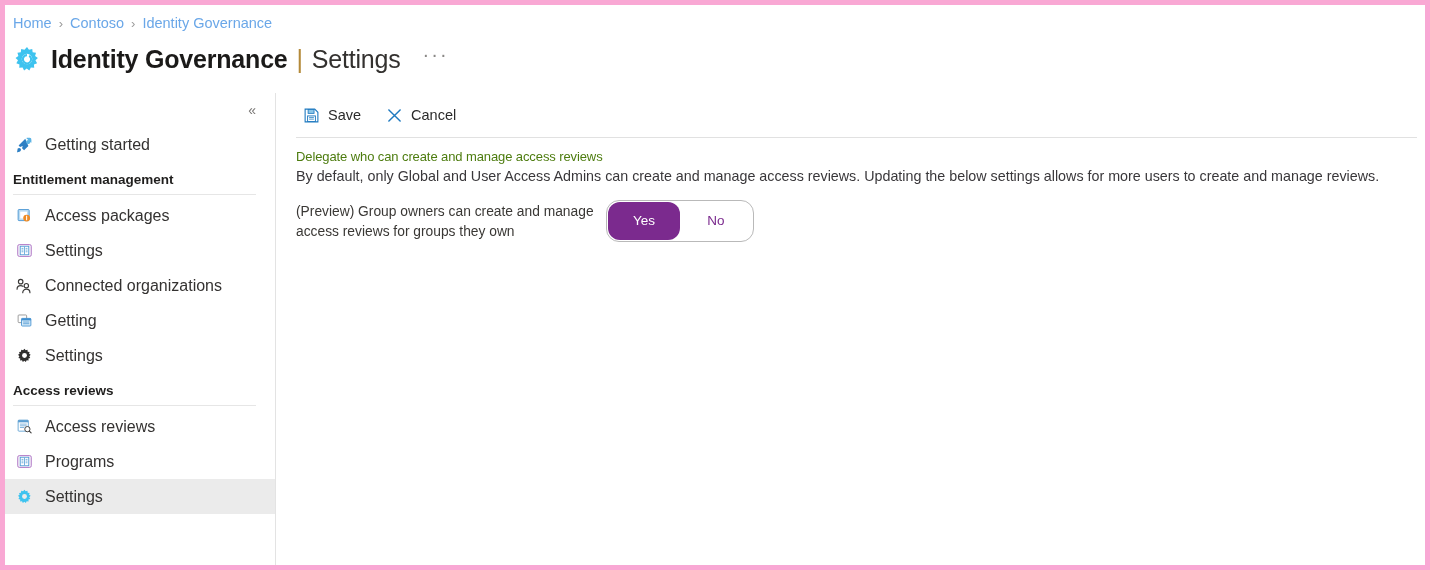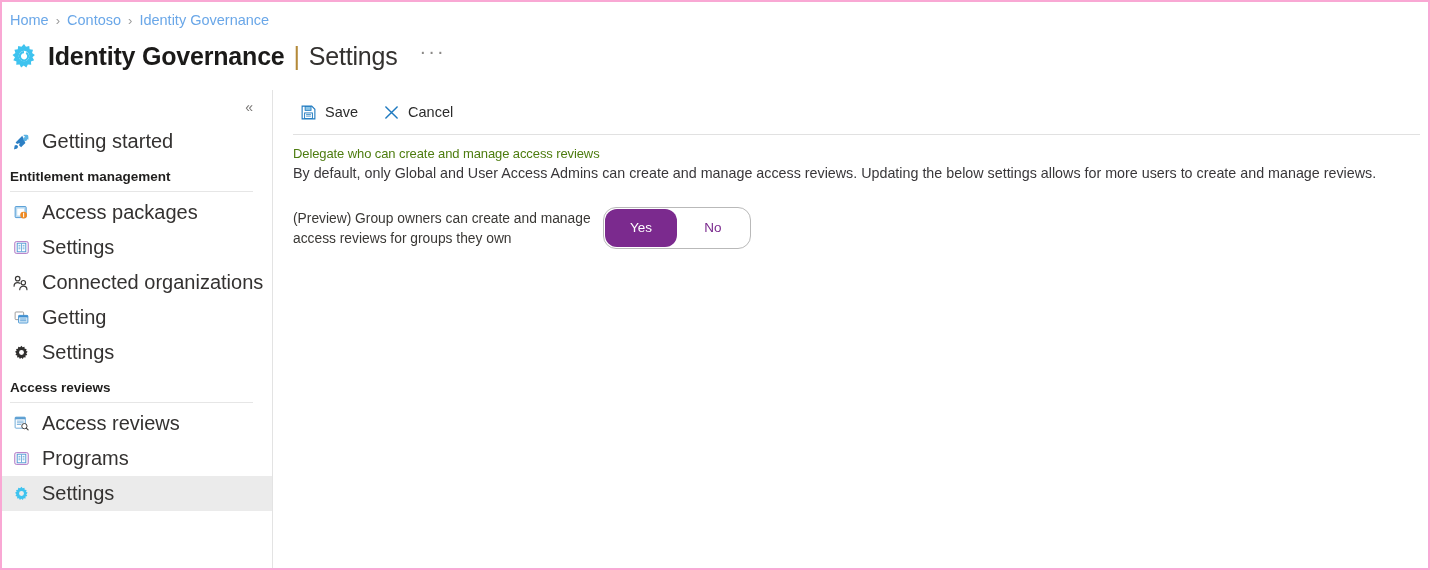--- a/index.html
+++ b/index.html
@@ -9,21 +9,21 @@
   }
   body {
     font-family: "Liberation Sans", sans-serif;
     -webkit-font-smoothing: antialiased;
   }
   #screen {
     position: relative;
     width: 1430px;
     height: 570px;
     background: #ffffff;
-    border: 2px solid #f9a8d4;
+    border: 5px solid #f9a8d4;
     box-sizing: border-box;
     overflow: hidden;
   }
 
   
   .breadcrumb {
     position: absolute;
     left: 8px;
     top: 8px;
     height: 20px;
@@ -113,21 +113,21 @@
     padding: 2px 3px;
   }
 
   .nav-item {
     height: 35px;
     display: flex;
     align-items: center;
     padding-left: 8px;
     box-sizing: border-box;
     cursor: pointer;
-    font-size: 20px;
+    font-size: 16px;
     color: #343231;
   }
   .nav-item.selected { background: #ebebeb; }
   .nav-icon {
     width: 22px;
     height: 20px;
     flex: none;
     margin-right: 10px;
     display: flex;
     align-items: center;
@@ -209,21 +209,21 @@
     font-size: 14.3px;
     color: #39373a;
     margin: 0;
     line-height: 1.3;
     white-space: nowrap;
   }
 
   .setting-row {
     display: flex;
     align-items: flex-start;
-    margin-top: 24px;
+    margin-top: 14px;
   }
   .setting-label {
     width: 310px;
     font-size: 13.8px;
     color: #3a3835;
     line-height: 1.45;
     flex: none;
     padding-top: 2px;
   }
 

